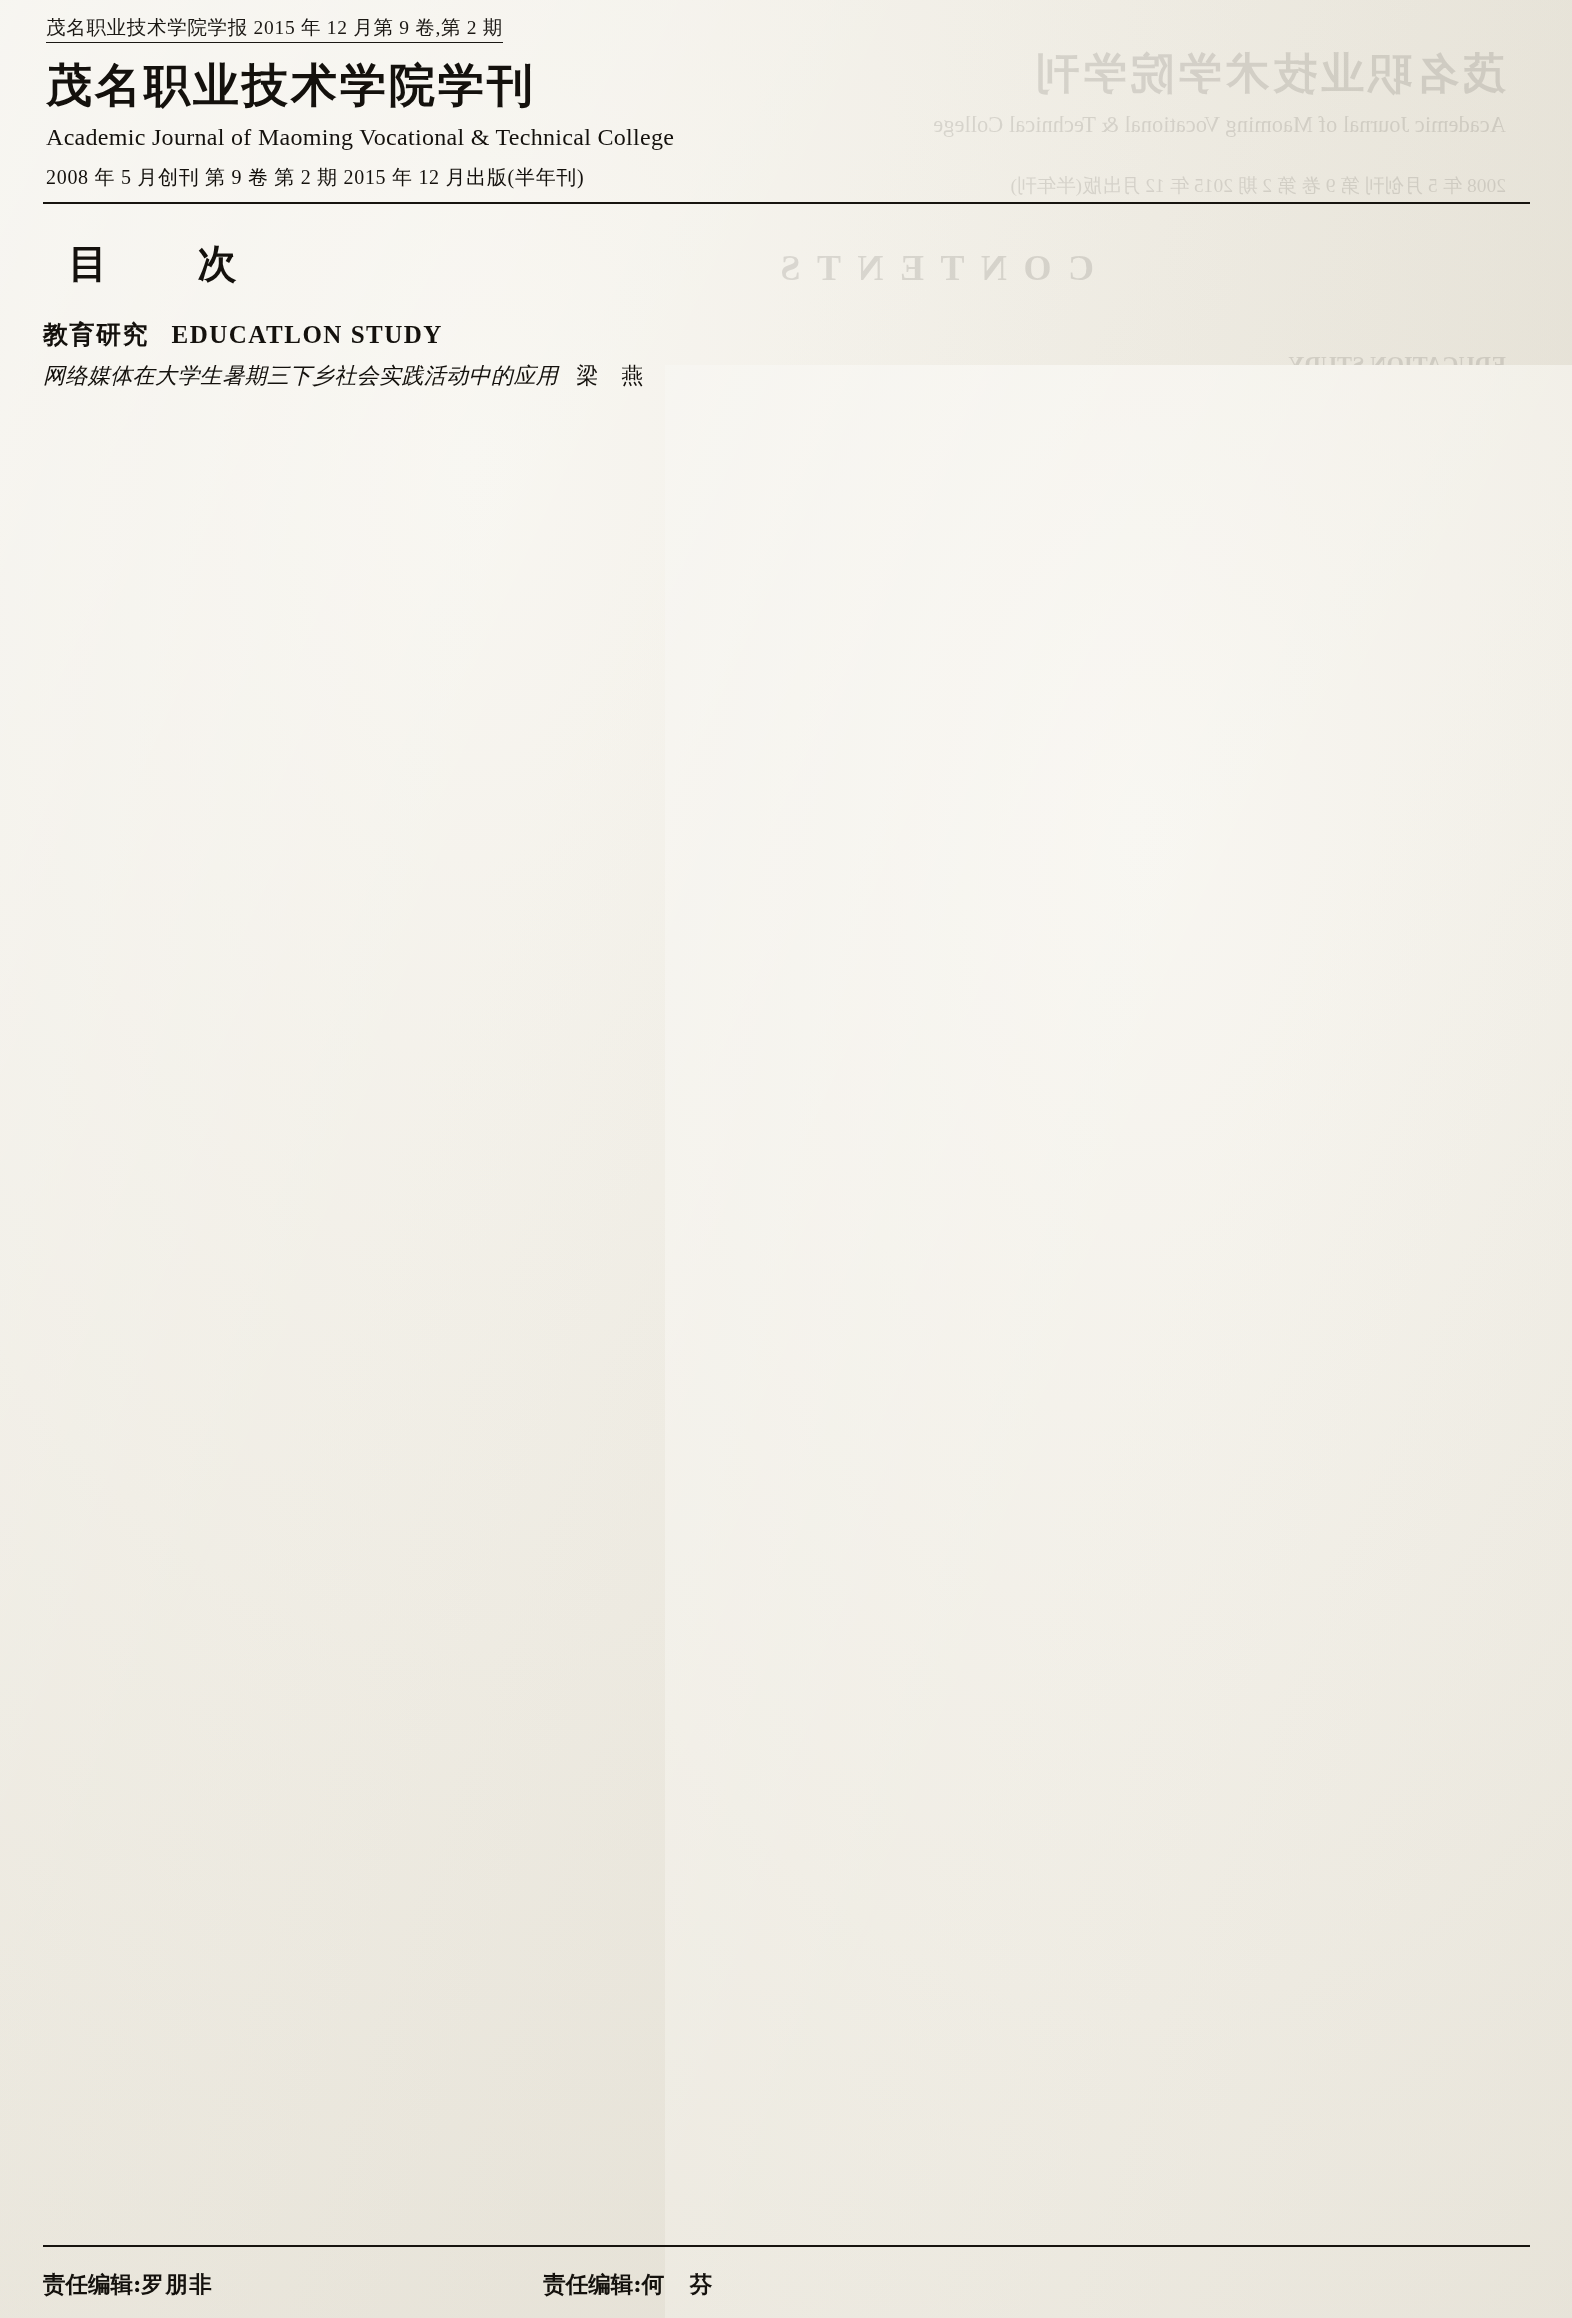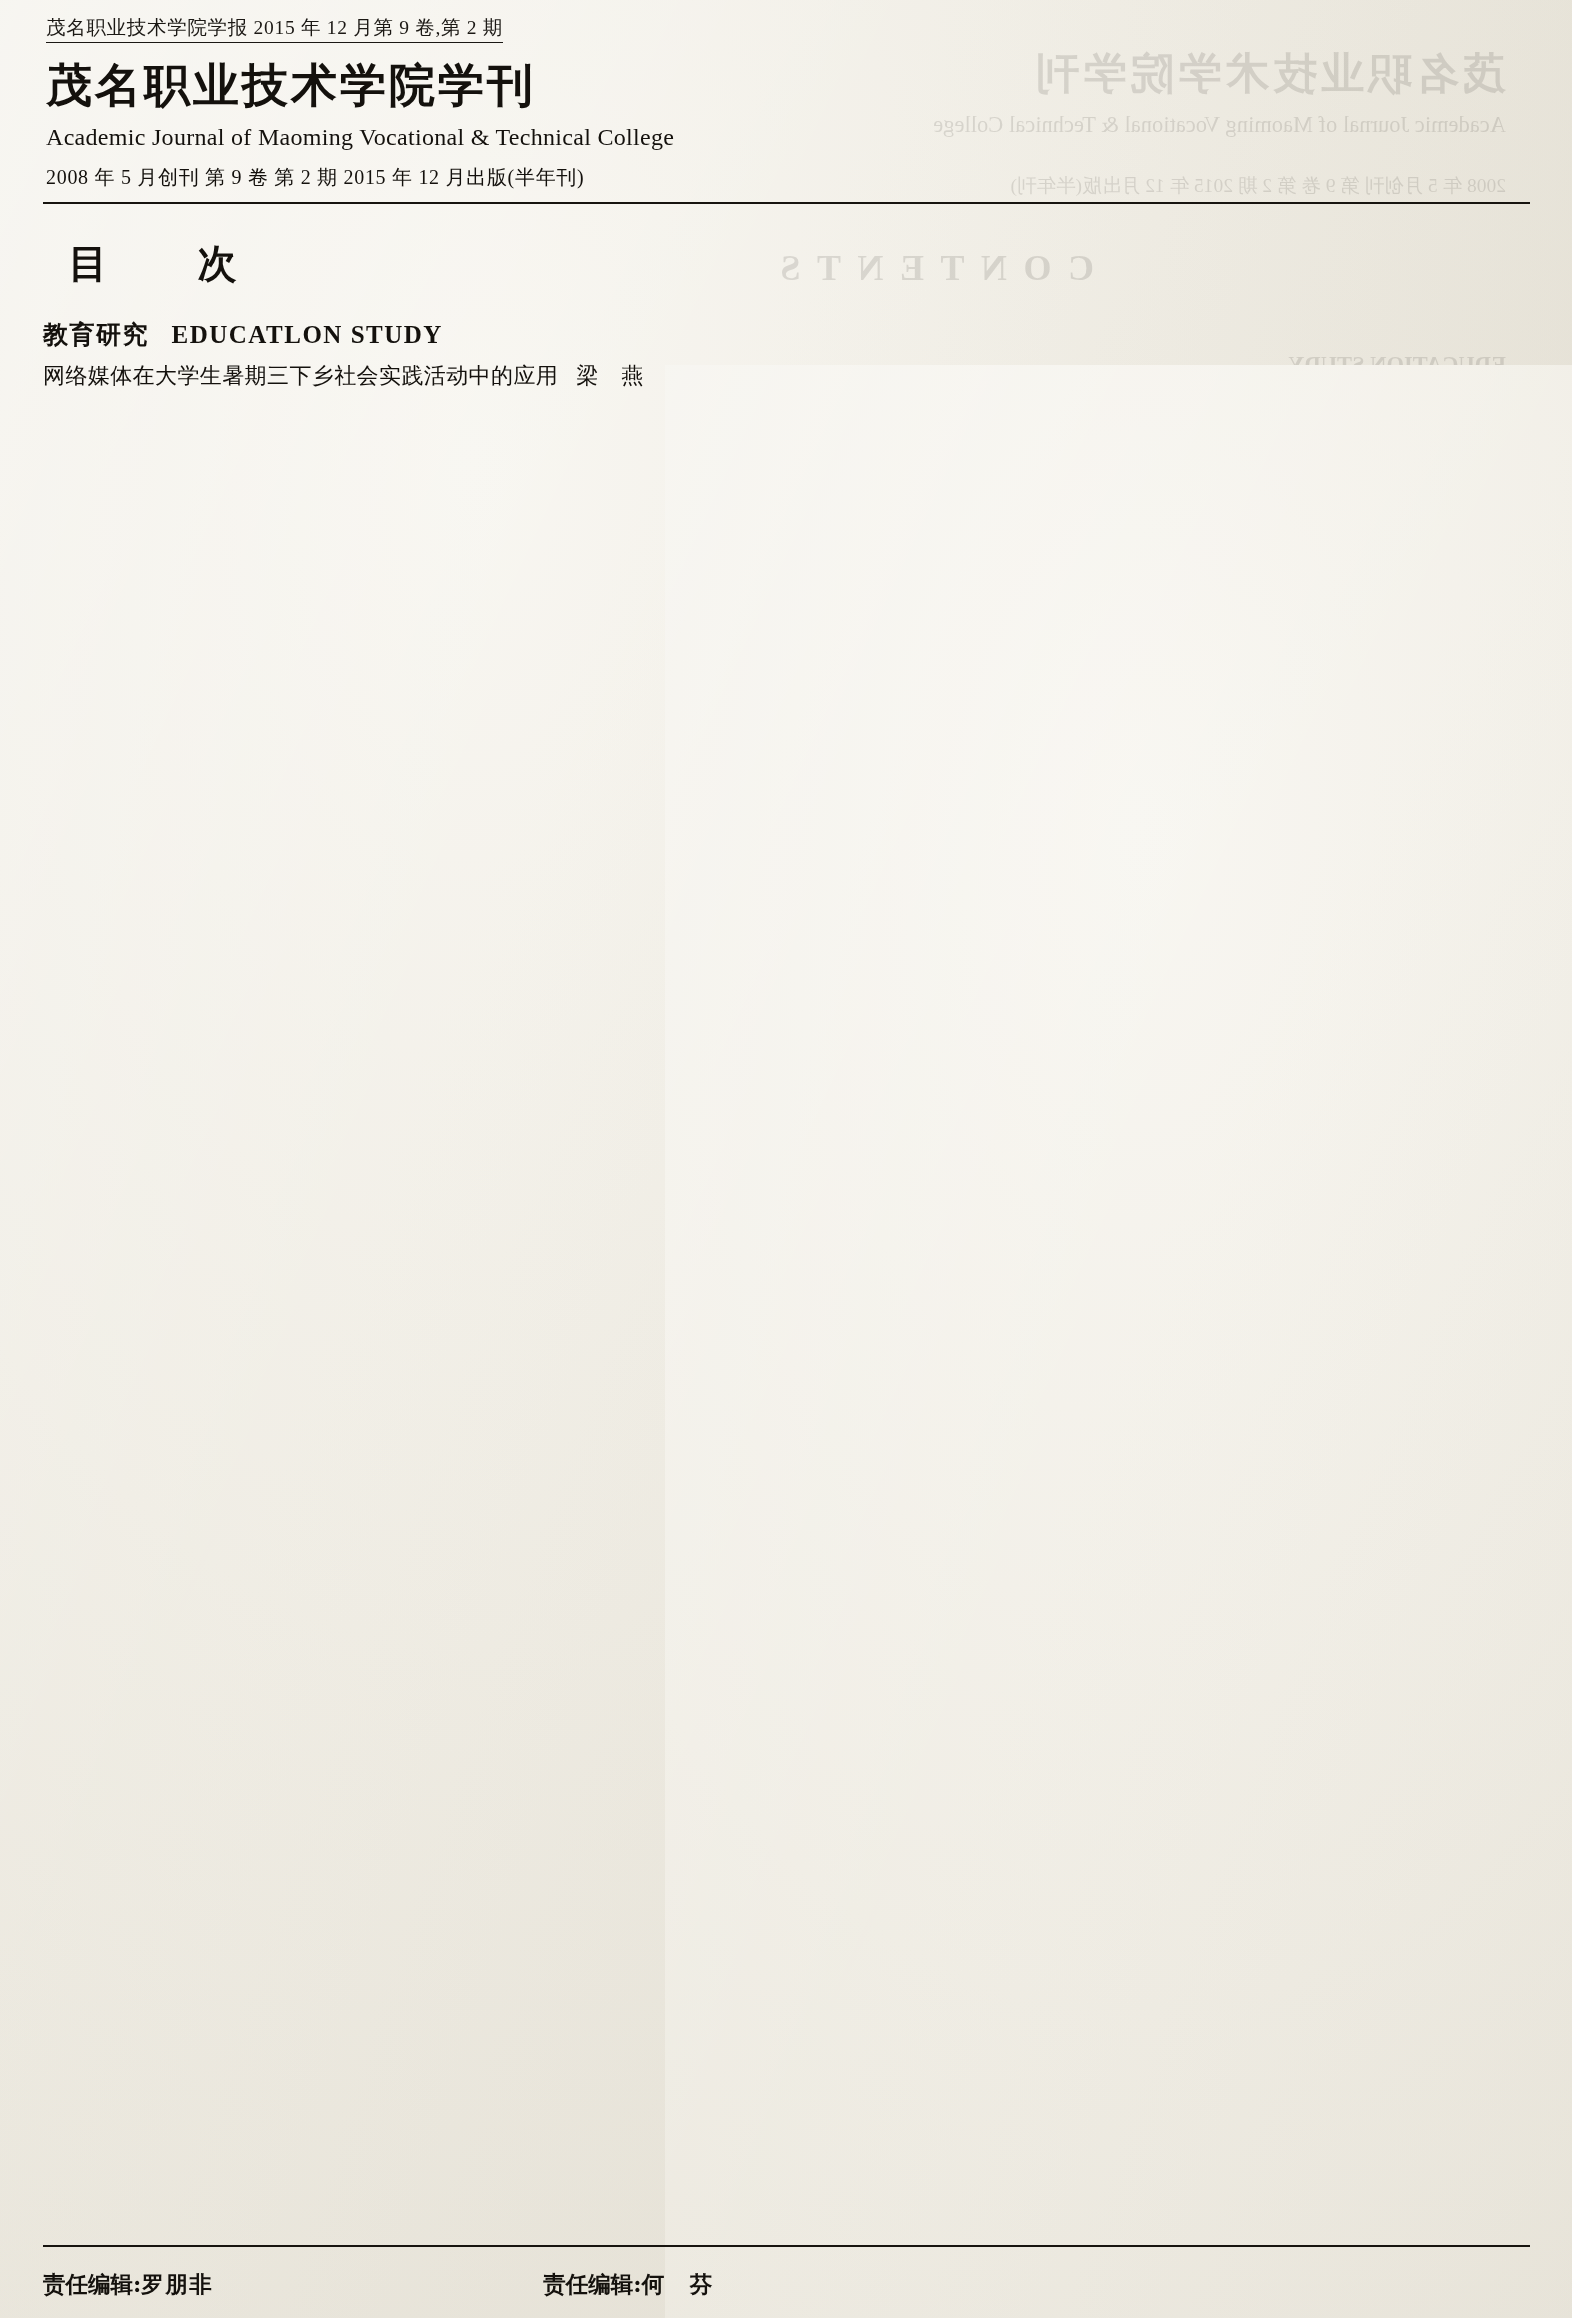--- a/index.html
+++ b/index.html
@@ -107,20 +107,21 @@
     display: flex;
     align-items: baseline;
     font-size: 22px;
     line-height: 1.0;
     margin: 6.7px 0;
     color: #14110d;
     white-space: nowrap;
   }
   .entry .etitle {
     letter-spacing: 0.4px;
+    font-style: italic;
   }
   .entry .leader {
     flex: 1 1 auto;
     overflow: hidden;
     white-space: nowrap;
     margin: 0 7.5px 0 10.5px;
     color: #2a2620;
     font-size: 19.5px;
     letter-spacing: 3px;
     transform: translateY(-2.2px);

